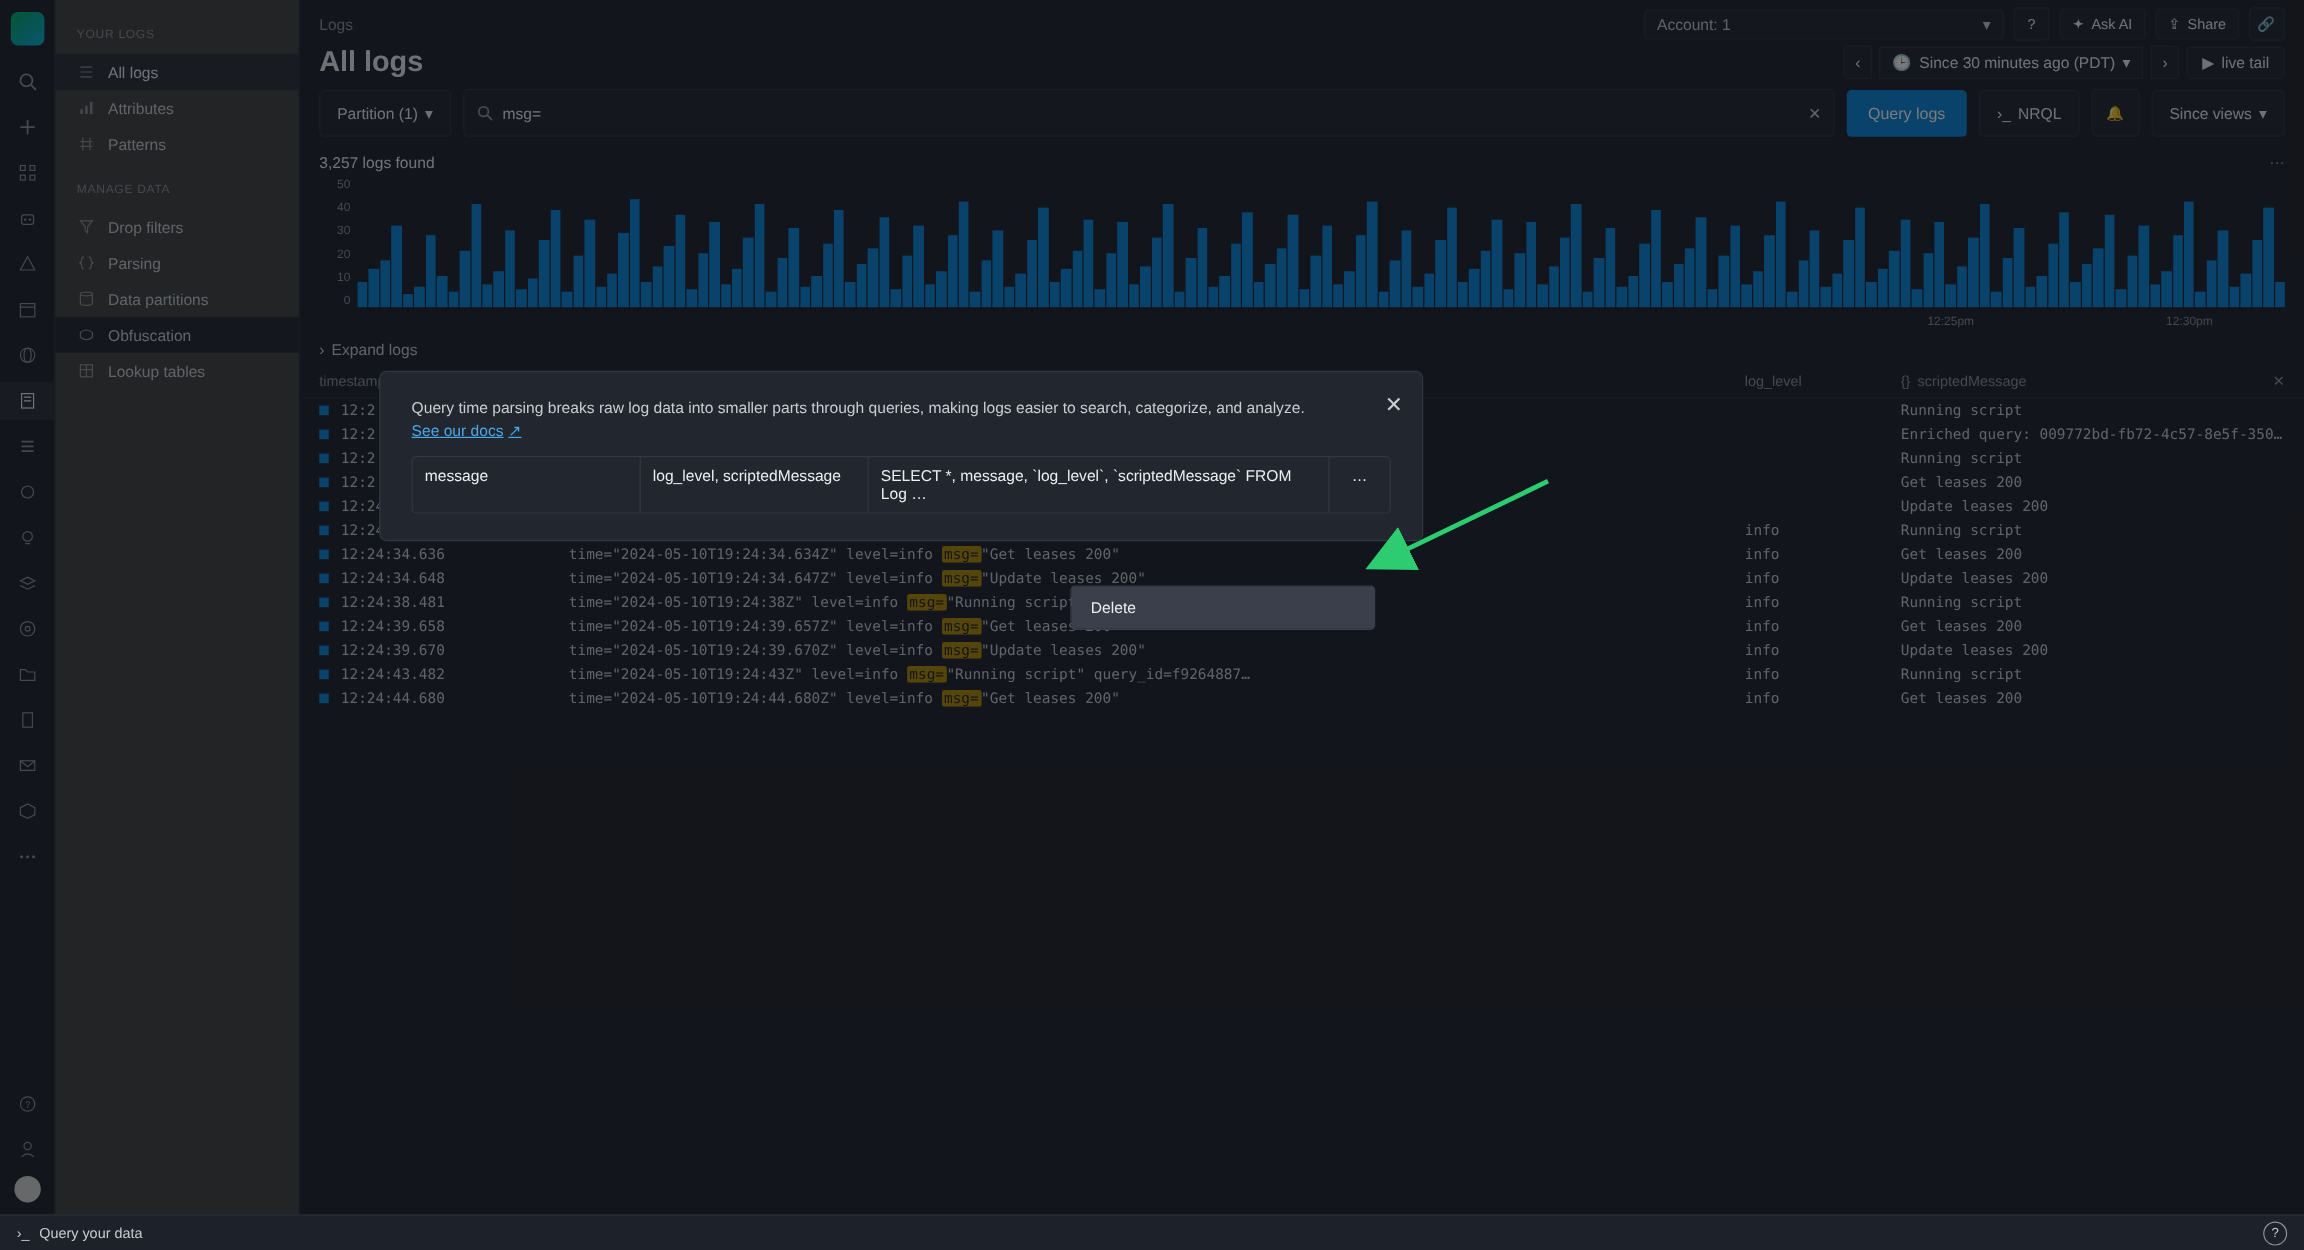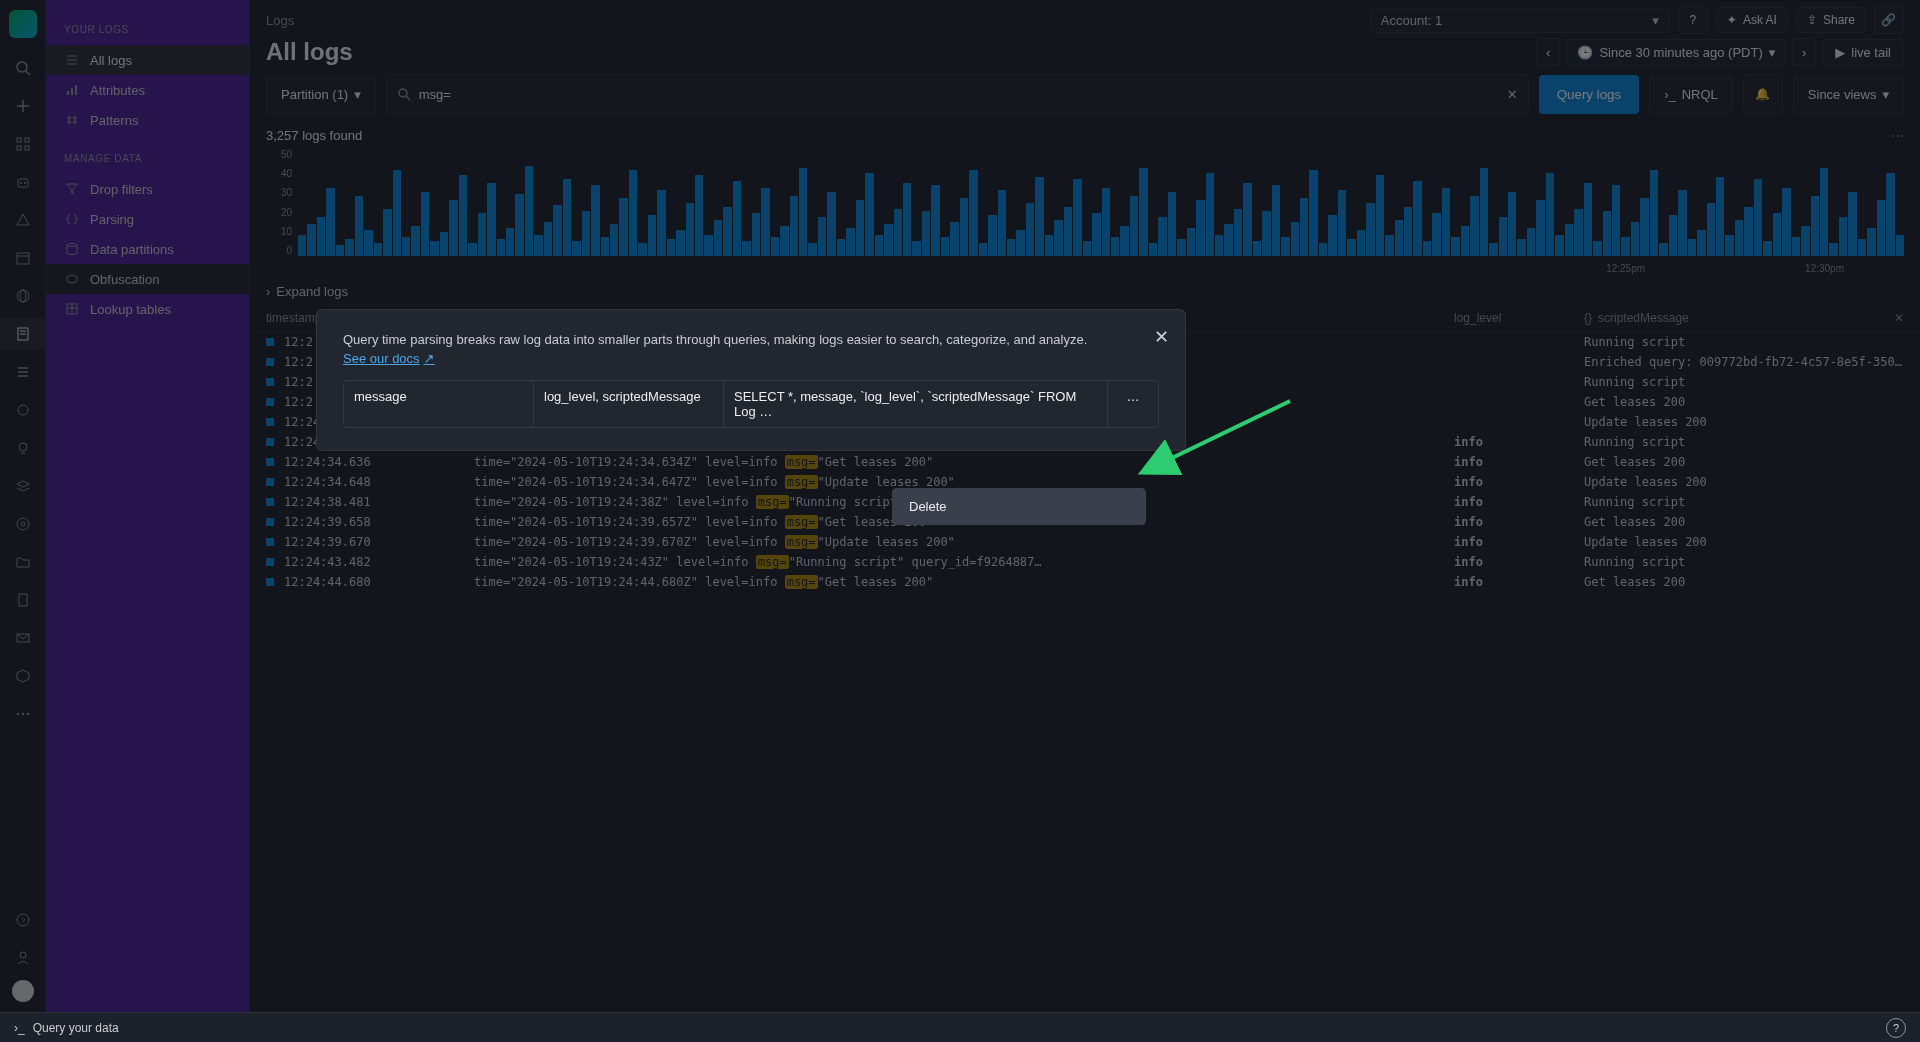--- a/index.html
+++ b/index.html
@@ -51,21 +51,21 @@
   width: 22px; height: 22px;
   border-radius: 50%;
   background: #d8d8d8;
 }
 
 
 .sidebar {
   position: absolute;
   left: 46px; top: 0; bottom: 0;
   width: 204px;
-  background: #4c1d95;
+  background: #404040;
   border-right: 1px solid #2a2e37;
   padding-top: 20px;
 }
 .sidebar-heading {
   font-size: 10px;
   letter-spacing: 0.6px;
   color: #8e9399;
   padding: 4px 18px 10px;
   text-transform: uppercase;
 }
@@ -301,21 +301,21 @@
   align-items: center;
   gap: 0;
 }
 .trow .sq {
   width: 8px; height: 8px;
   background: #0a84d9;
   margin-right: 10px;
 }
 .trow .c-time { width: 190px; color: #c9ccd0; }
 .trow .c-msg { flex: 2; color: #c9ccd0; white-space: nowrap; overflow: hidden; text-overflow: ellipsis; }
-.trow .c-lvl { width: 130px; color: #c9ccd0; font-weight: bold; }
+.trow .c-lvl { width: 130px; color: #c9ccd0; }
 .trow .c-scr { width: 320px; color: #c9ccd0; white-space: nowrap; overflow: hidden; text-overflow: ellipsis; }
 .msgchip {
   background: #b48a00;
   color: #1d2129;
   padding: 0 2px;
   border-radius: 2px;
 }
 
 
 .scrim {

